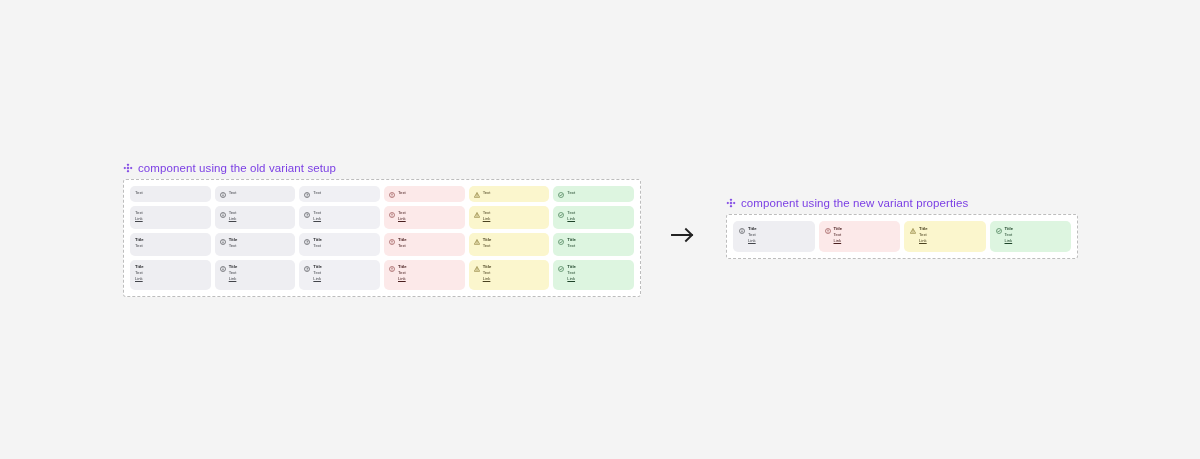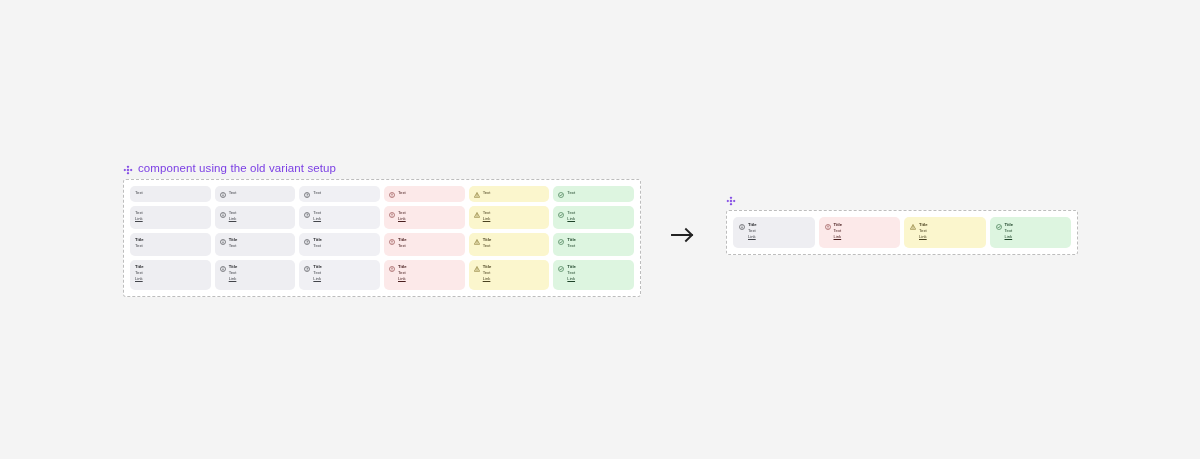--- a/index.html
+++ b/index.html
@@ -22,21 +22,21 @@
   }
 
   .frame {
     position: absolute;
   }
   #old-frame  { left: 123px; top: 161px; }
   #new-frame  { left: 726px; top: 196px; }
 
   .frame-title {
     display: flex;
-    align-items: flex-end;
+    align-items: center;
     gap: 5px;
     color: #7b3fe4;
     font-size: 11.5px;
     line-height: 14px;
     margin-bottom: 4px;
     white-space: nowrap;
   }
   .frame-title .label { letter-spacing: .1px; }
 
   
@@ -486,20 +486,21 @@
     <div class="frame-title">
       <span class="component-icon">
         <svg viewBox="0 0 12 12" width="10" height="10" fill="#7b3fe4">
           <path d="M6 0.6 L7.6 2.2 L6 3.8 L4.4 2.2 Z"></path>
           <path d="M6 8.2 L7.6 9.8 L6 11.4 L4.4 9.8 Z"></path>
           <path d="M0.6 6 L2.2 4.4 L3.8 6 L2.2 7.6 Z"></path>
           <path d="M8.2 6 L9.8 4.4 L11.4 6 L9.8 7.6 Z"></path>
           <path d="M6 4.3 L7.7 6 L6 7.7 L4.3 6 Z"></path>
         </svg>
       </span>
+      <span class="label">component using the new variant properties</span>
     </div>
 
     <div class="dashed-box" id="new-grid">
 
       <div class="card v-info">
         <span class="cell-icon">
           <svg viewBox="0 0 12 12" width="6" height="6">
               <circle cx="6" cy="6" r="5" fill="none" stroke="#3a3c42" stroke-width="1.2"></circle>
               <circle cx="6" cy="3.6" r="0.9" fill="#3a3c42"></circle>
               <rect x="5.2" y="5.2" width="1.6" height="3.6" fill="#3a3c42"></rect>

